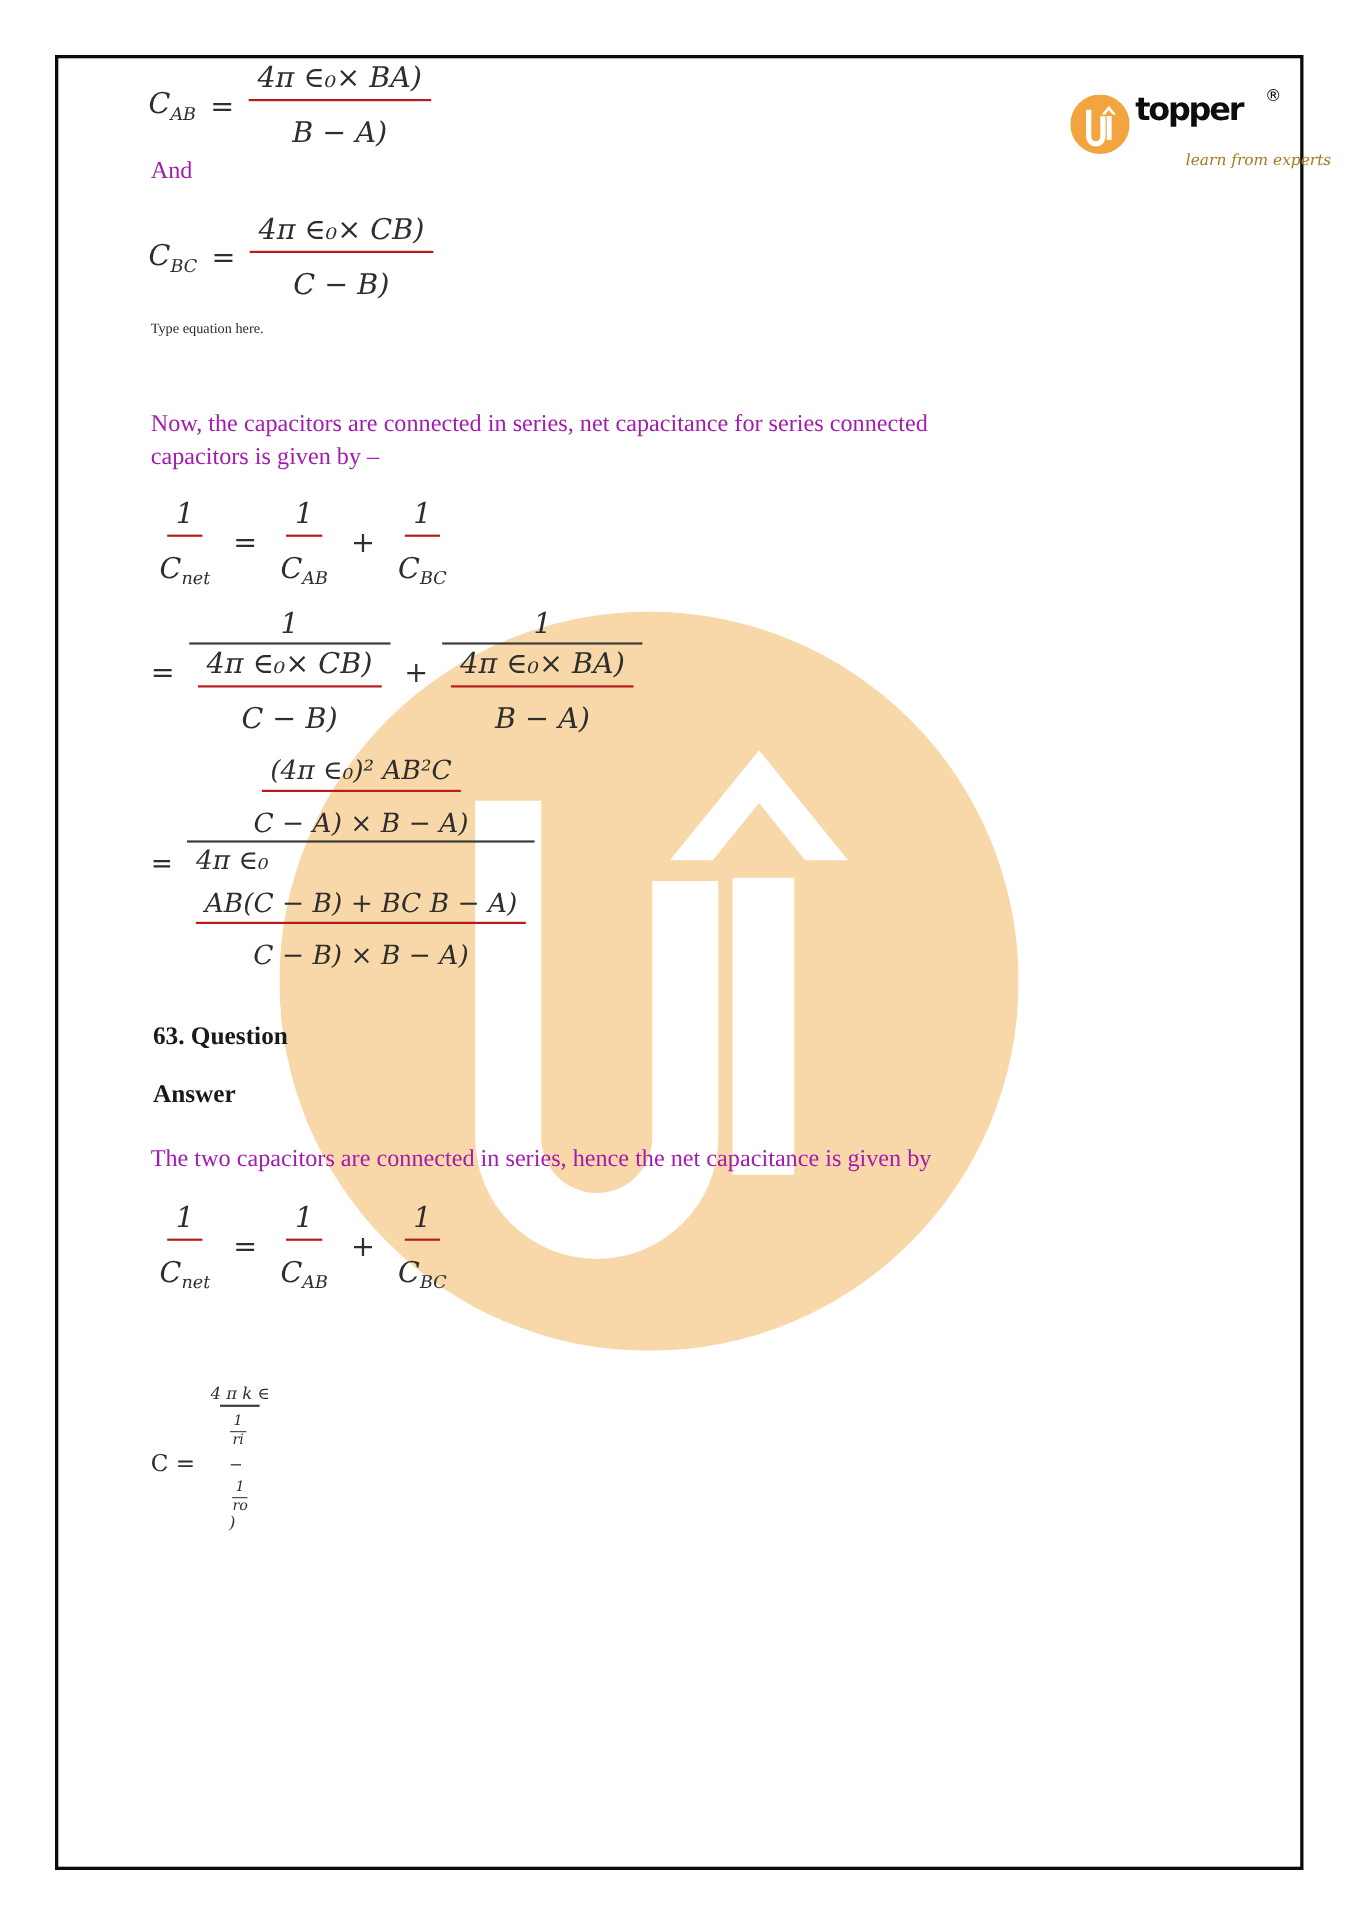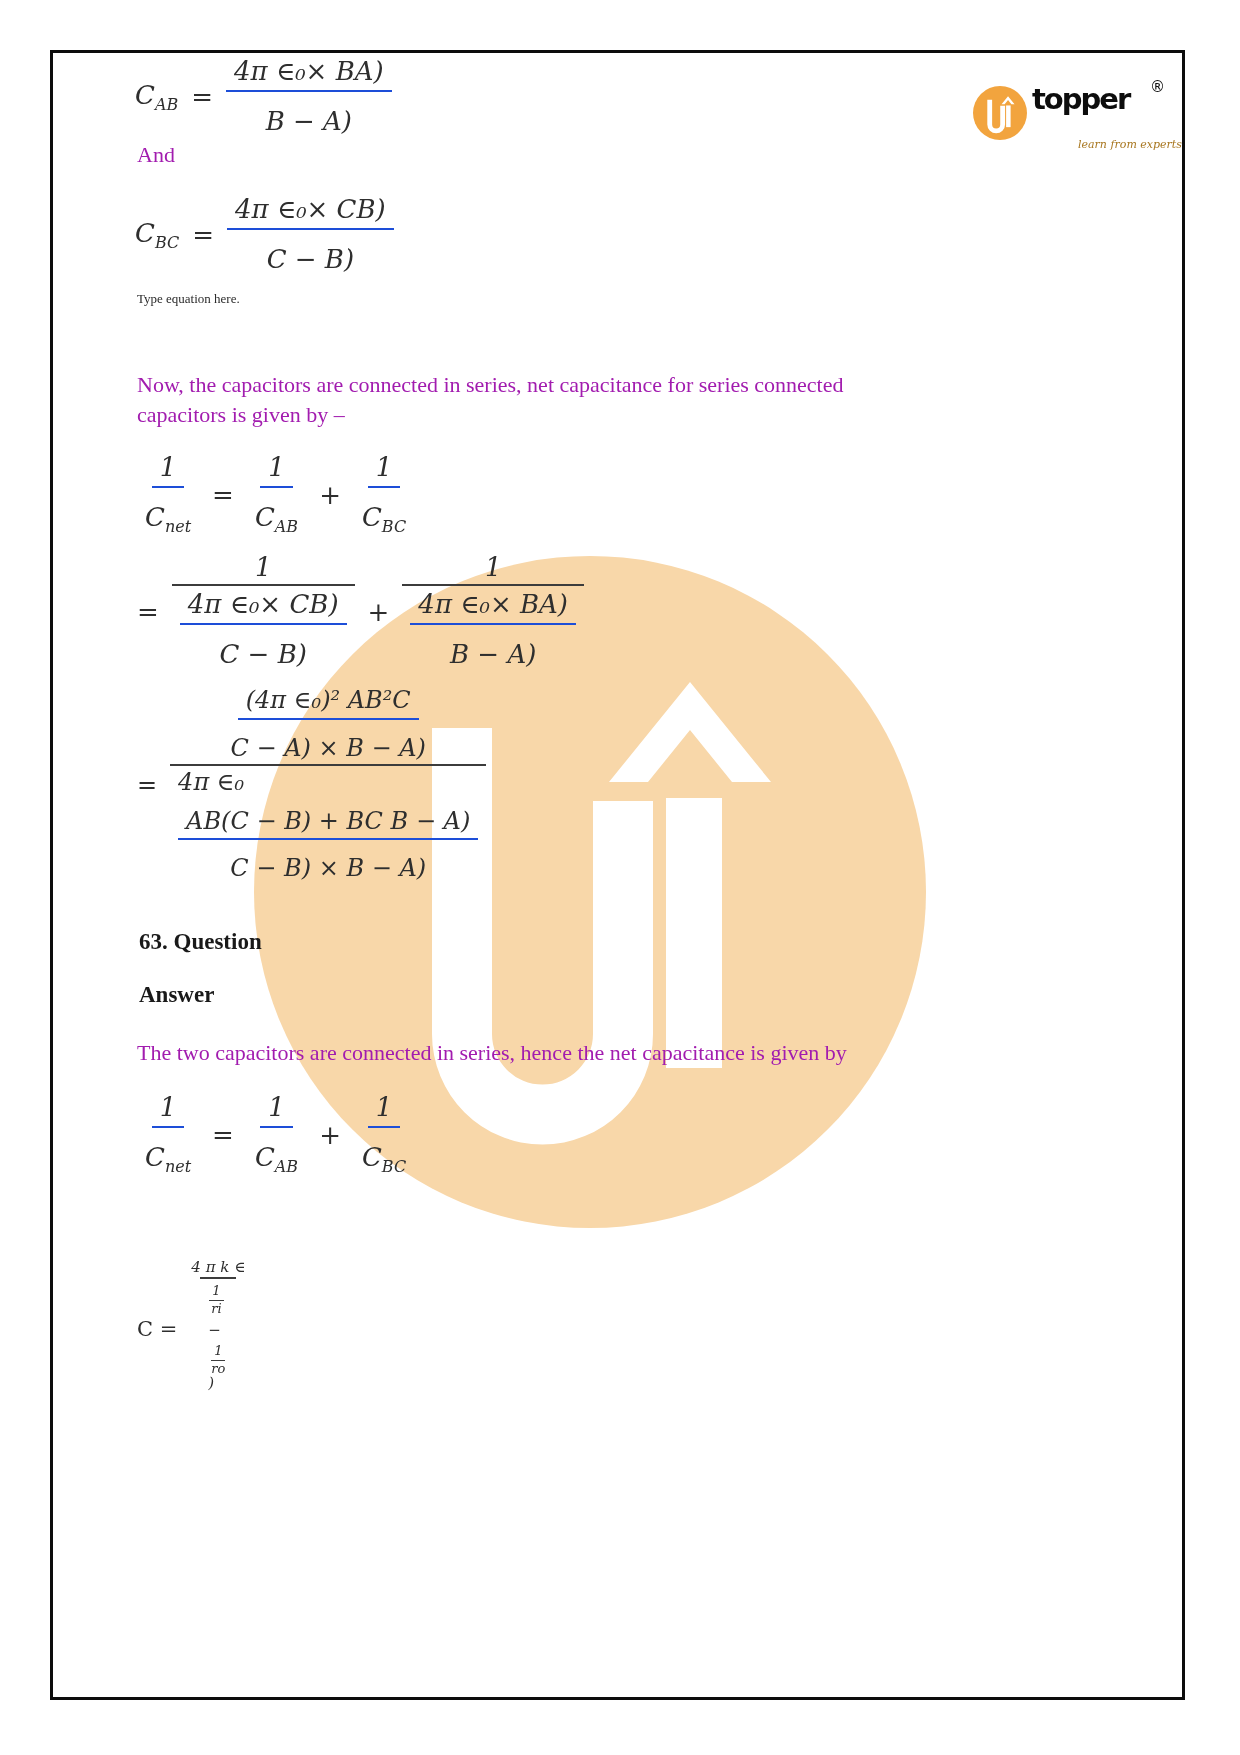--- a/index.html
+++ b/index.html
@@ -8,34 +8,34 @@
   .frame{position:absolute;left:50px;top:50px;width:1135px;height:1650px;
          border:3px solid #0c0c0c;box-sizing:border-box;}
   .watermark{position:absolute;left:254px;top:556px;width:672px;height:672px;}
   
   .logo{position:absolute;left:970px;top:82px;width:220px;height:75px;}
   .logo-circle{position:absolute;left:3px;top:4px;width:54px;height:54px;}
   .brand{position:absolute;left:62px;top:0px;font-family:"DejaVu Sans","Liberation Sans",sans-serif;
          font-weight:800;font-size:29px;letter-spacing:-2px;color:#0d0d0d;}
   .reg{position:absolute;left:180px;top:-4px;font-size:15px;color:#0d0d0d;
        font-family:"DejaVu Sans",sans-serif;}
-  .tagline{position:absolute;left:108px;top:56px;font-style:italic;font-size:11px;
+  .tagline{position:absolute;left:108px;top:56px;font-style:italic;font-size:14px;
            color:#a8761e;font-family:"DejaVu Serif",serif;white-space:nowrap;}
   
   .para{position:absolute;font-size:22px;line-height:30px;color:#a21caf;white-space:nowrap;}
   .para sub{font-size:13px;}
   .small-note{position:absolute;font-size:13px;color:#2b2b2b;}
   .heading{position:absolute;font-size:23px;font-weight:bold;color:#191919;}
   
   .eq{position:absolute;display:flex;align-items:center;gap:13px;
       font-family:"DejaVu Serif","DejaVu Sans",serif;font-style:italic;
       font-size:26px;color:#2e2e2e;}
   .eq sub{font-size:16px;}
   .frac{display:inline-flex;flex-direction:column;align-items:center;line-height:1.15;}
-  .frac > .num{padding:1px 8px 3px;border-bottom:2px solid #1d4ed8;}
+  .frac > .num{padding:1px 8px 3px;border-bottom:2px solid #b91c1c;}
   .frac > .den{padding:15px 8px 1px;}
   .frac.bar-on-den > .num{border-bottom:none;padding-bottom:1px;}
   .frac.bar-on-den > .den{border-top:2px solid #3c3c3c;padding-top:3px;}
   .den-row{display:inline-flex;align-items:flex-start;gap:10px;flex-direction:column;}
   .eq-sm{font-size:24px;}
   .eq-tiny{font-size:15px;gap:6px;}
   .eq-tiny .lhs-up{font-style:normal;font-size:21px;}
   .frac.tiny{font-size:13px;}
   .frac.tiny > .num{border-bottom:1.2px solid #3c3c3c;padding:0 3px 1px;}
   .frac.tiny > .den{padding:1px 3px 0;}

